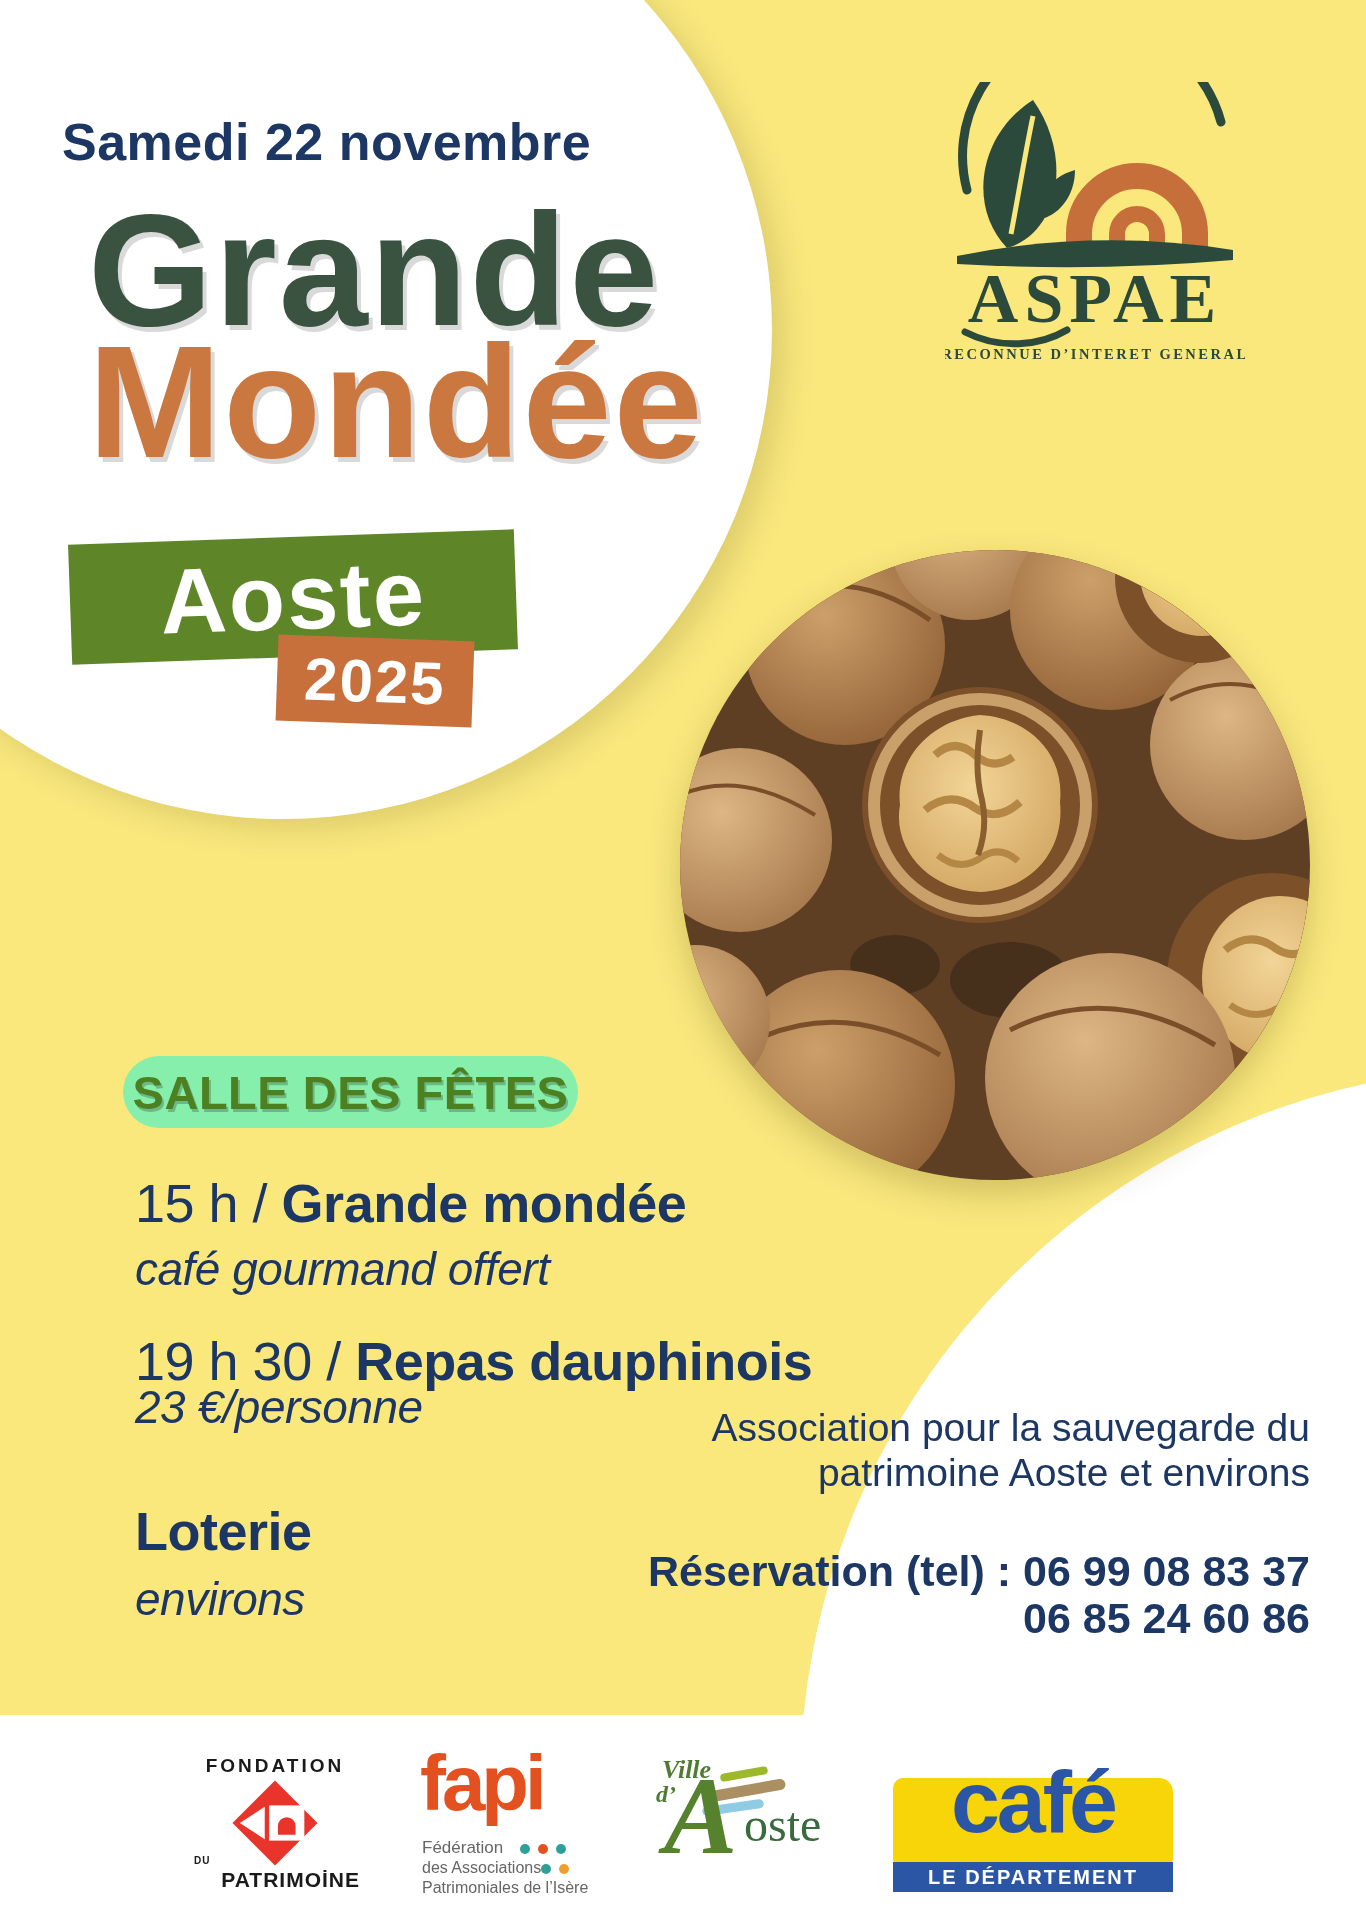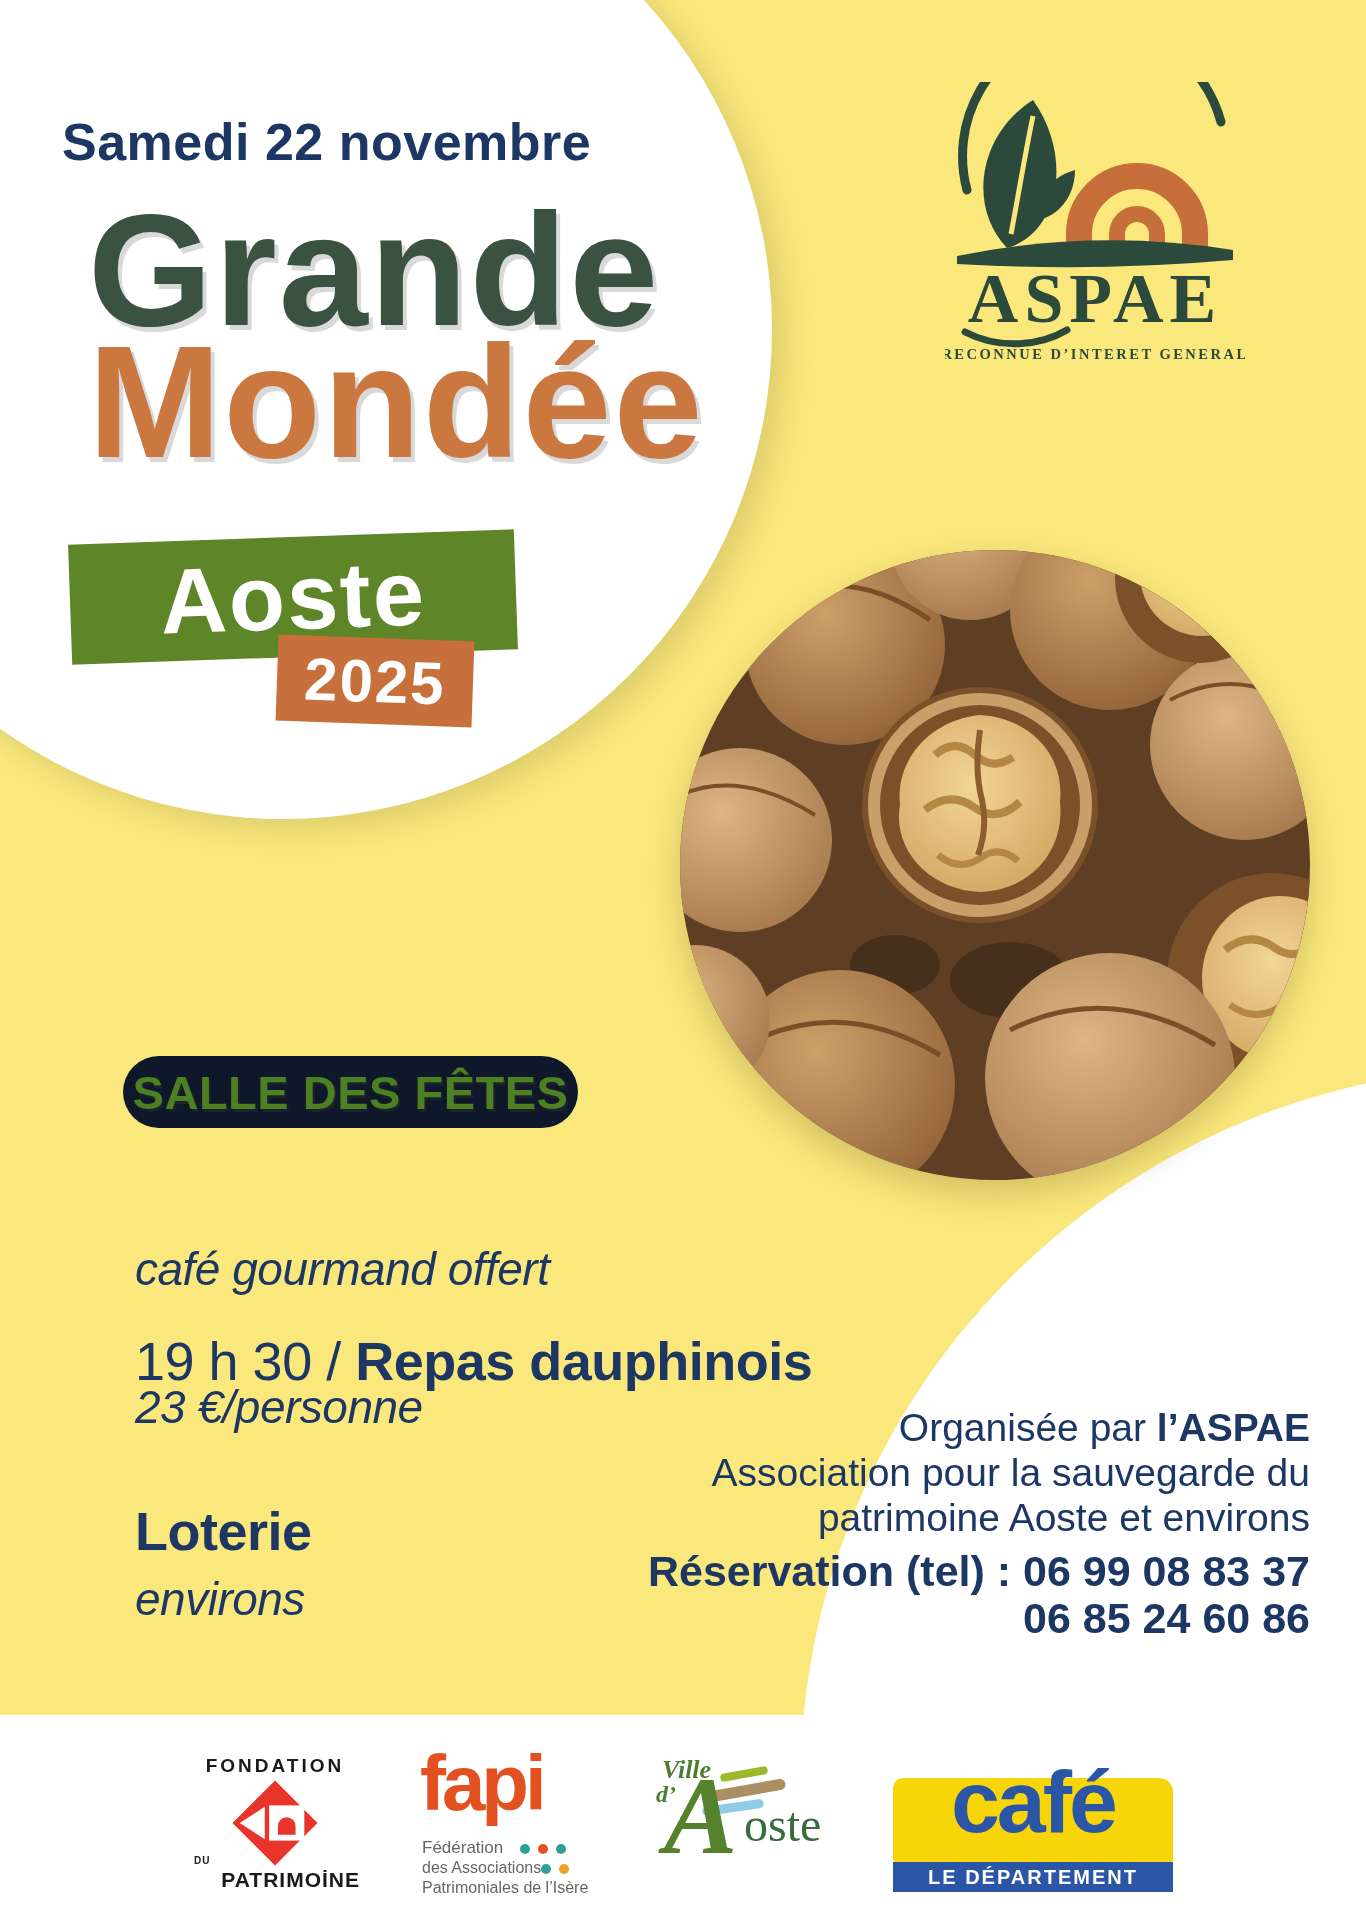--- a/index.html
+++ b/index.html
@@ -30,21 +30,21 @@
     z-index:3; text-shadow:4px 5px 0 #d9d9d9;}
   .title1{top:190px; color:var(--title-green,#3A5240);}
   .title2{top:322px; color:var(--title-orange,#CB7840);}
   .badge{z-index:3; display:flex; align-items:center; justify-content:center; color:#fff; font-weight:bold;}
   .badge-aoste{left:70px; top:537px; width:446px; height:120px; background:var(--badge-green,#5E8629);
     transform:rotate(-2deg); font-size:92px; letter-spacing:2px;}
   .badge-year{left:277px; top:638px; width:196px; height:86px; background:var(--badge-orange,#C8703C);
     transform:rotate(2deg); font-size:60px; letter-spacing:2px;}
   .aspae-logo{left:945px; top:82px; width:300px; height:285px; z-index:3;}
   
-  .venue-pill{left:123px; top:1056px; width:455px; height:72px; border-radius:36px; background:#0f172a;
+  .venue-pill{left:123px; top:1056px; width:455px; height:72px; border-radius:36px; background:#86efac;
     z-index:3; display:flex; align-items:center; justify-content:center;
     color:var(--venue-green,#4C8020); font-size:47px; font-weight:bold; letter-spacing:.5px;
     text-shadow:2px 3px 0 rgba(50,60,50,.3);}
   .sched{left:135px; z-index:3; color:var(--navy,#1D3765); font-size:54px; letter-spacing:-.5px; white-space:nowrap;}
   .sched .t{font-weight:normal;}
   .sched .e{font-weight:bold;}
   .note{left:135px; z-index:3; color:var(--navy,#1D3765); font-size:46px; font-style:italic; letter-spacing:-.5px;}
   .s1{top:1172px;} .n1{top:1242px;}
   .s2{top:1330px;} .n2{top:1380px;}
   .s3{top:1500px;} .n3{top:1572px;}
@@ -184,34 +184,36 @@
       <text x="150" y="240" text-anchor="middle" font-family="Liberation Serif, DejaVu Serif, serif" font-weight="bold" font-size="70" fill="#2C4A3C" letter-spacing="6">ASPAE</text>
       <path d="M20,250 C55,268 95,264 122,248" stroke="#2C4A3C" stroke-width="7" fill="none" stroke-linecap="round"></path>
       <text x="150" y="277" text-anchor="middle" font-family="Liberation Serif, DejaVu Serif, serif" font-weight="bold" font-size="14.5" fill="#2C4A3C" letter-spacing="2.5">RECONNUE D’INTERET GENERAL</text>
     </svg>
   </div>
 
   <div class="abs venue-pill">
     <span>SALLE DES FÊTES</span>
   </div>
 
+  <div class="abs sched s1">
+    <span class="t">15 h / </span><span class="e">Grande mondée</span>
+  </div>
   <div class="abs note n1">café gourmand offert</div>
 
   <div class="abs sched s2">
     <span class="t">19 h 30 / </span><span class="e">Repas dauphinois</span>
   </div>
   <div class="abs note n2">23 €/personne</div>
 
   <div class="abs sched s3">
     <span class="t"></span><span class="e">Loterie</span>
   </div>
   <div class="abs note n3">environs</div>
 
   <div class="abs org org-lines">
-    <div><span>Organisée par </span><span class="b">l’ASPAE</span></div>
     <div>Association pour la sauvegarde du</div>
     <div>patrimoine Aoste et environs</div>
   </div>
   <div class="abs org res-lines">
     <div>Réservation (tel) : 06 99 08 83 37</div>
     <div>06 85 24 60 86</div>
   </div>
 
   <div class="abs logo logo-fondation">
     <div class="abs fond-l1">FONDATION</div>

